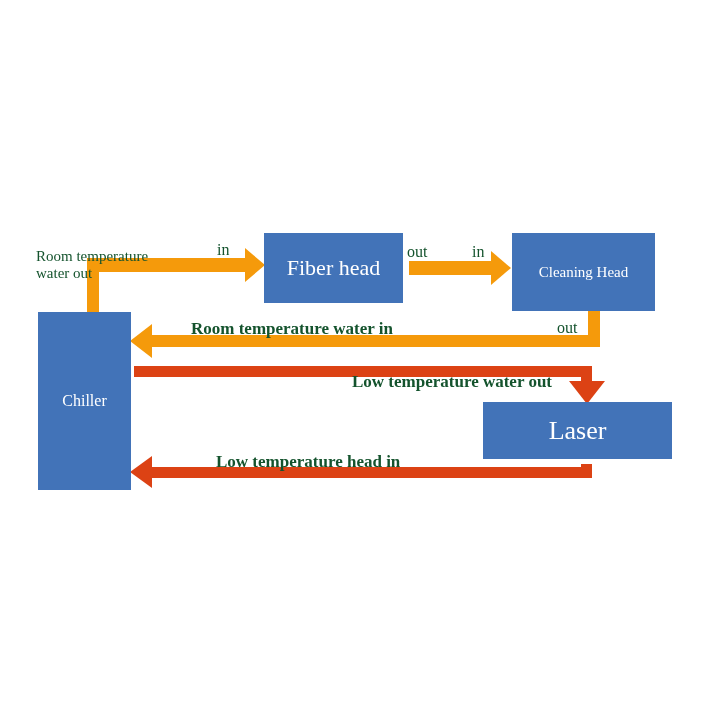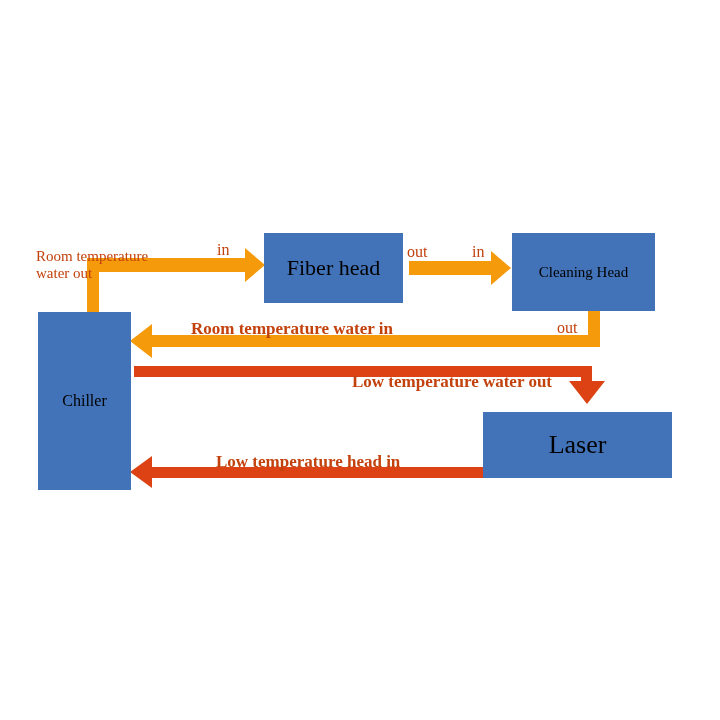--- a/index.html
+++ b/index.html
@@ -19,31 +19,31 @@
   
   .box {
     position: absolute;
     background: #4273B8;
     display: flex;
     align-items: center;
     justify-content: center;
     box-sizing: border-box;
   }
   .box-label {
-    color: #000000;
+    color: #ffffff;
     font-family: "Liberation Serif", serif;
     font-weight: 400;
     line-height: 1;
     white-space: nowrap;
   }
 
   #box-fiber-head   { left: 264px; top: 233px; width: 139px; height: 70px; }
   #box-cleaning-head{ left: 512px; top: 233px; width: 143px; height: 78px; }
   #box-chiller      { left: 38px;  top: 312px; width: 93px;  height: 178px; }
-  #box-laser        { left: 483px; top: 412px; width: 189px; height: 66px; }
+  #box-laser        { left: 483px; top: 402px; width: 189px; height: 57px; }
 
   #box-fiber-head .box-label    { font-size: 22px; }
   #box-cleaning-head .box-label { font-size: 15px; }
   #box-chiller .box-label       { font-size: 16px; }
   #box-laser .box-label         { font-size: 26px; }
 
   
   .bar-h { position: absolute; }
   .bar-v { position: absolute; }
 
@@ -62,21 +62,21 @@
   .head-down {
     position: absolute;
     width: 0; height: 0;
     border-left: 17px solid transparent;
     border-right: 17px solid transparent;
   }
 
   
   .edge-label {
     position: absolute;
-    color: #c2410c;
+    color: #14532d;
     font-family: "Liberation Serif", serif;
     white-space: nowrap;
     line-height: 1.12;
   }
   .lbl-small { font-size: 15px; }
   .lbl-mid   { font-size: 16px; font-weight: 400; }
   .lbl-flow  { font-size: 17px; font-weight: 700; margin-left: 35px; }
 </style>
 </head>
 <body>

